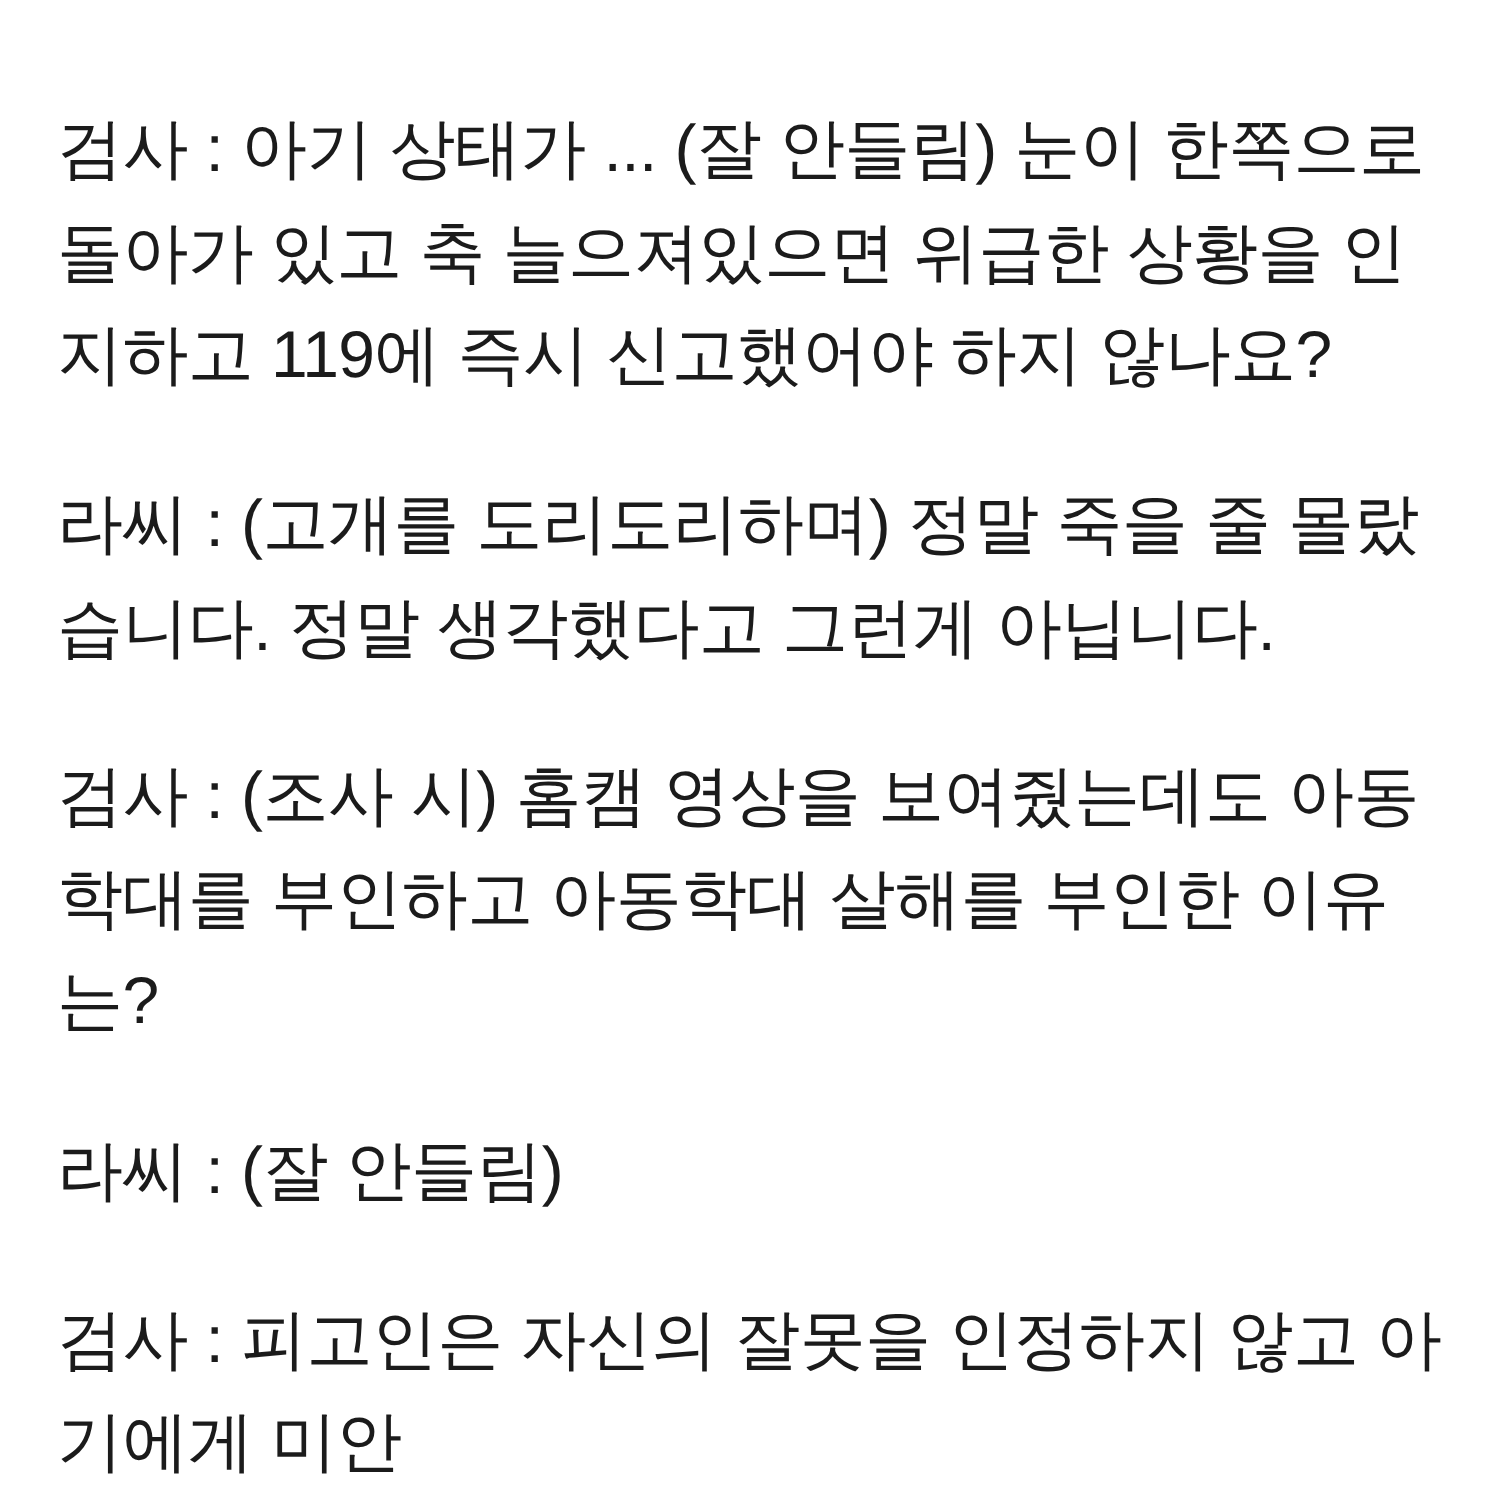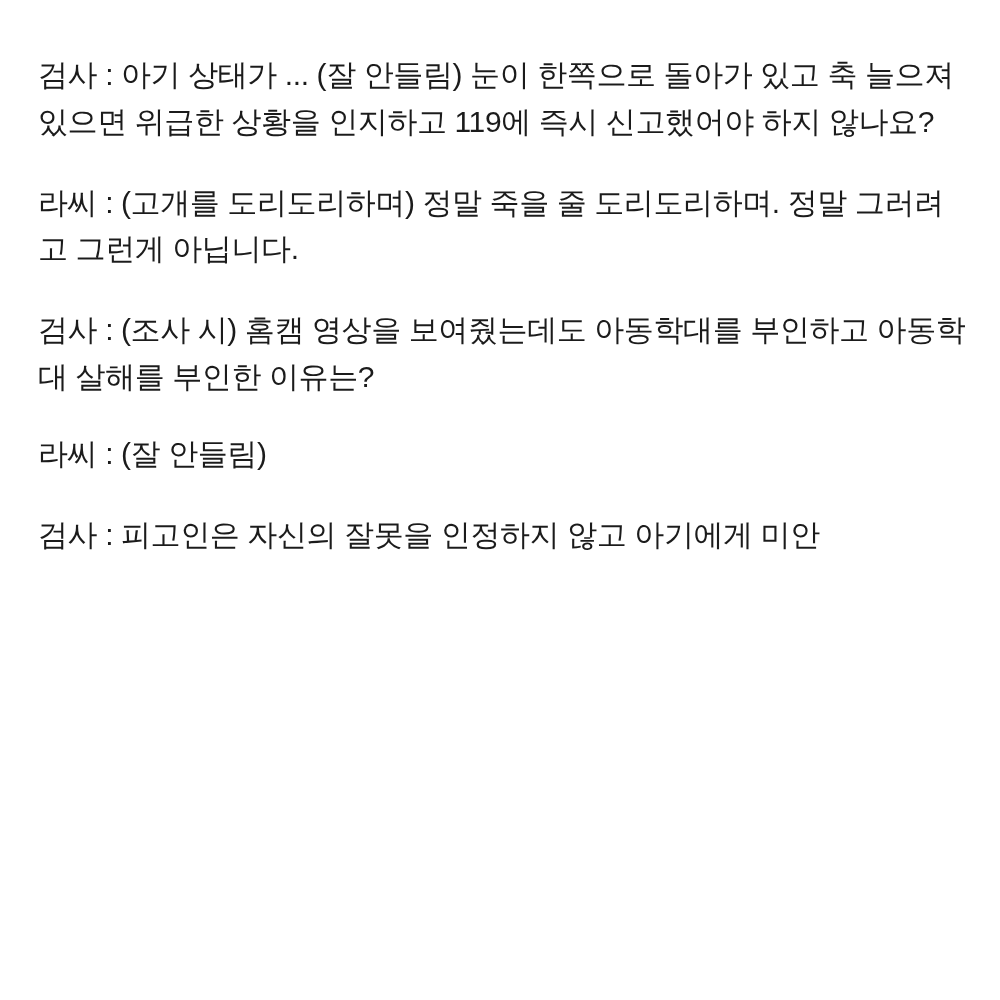--- a/index.html
+++ b/index.html
@@ -21,40 +21,40 @@
     padding: 22px 34px 0 38px;
     background: #ffffff;
   }
   .block {
     margin: 0 0 34px 0;
   }
   .block:last-child {
     margin-bottom: 0;
   }
   .para {
-    font-size: 30px;
+    font-size: 44px;
     line-height: 1.56;
     letter-spacing: -0.4px;
     color: #1b1b1b;
     font-weight: 400;
     text-indent: 0;
     word-break: break-all;
   }
 </style>
 </head>
 <body>
 
 <div id="page">
 
   <div class="block">
     <p class="para">검사 : 아기 상태가  ... (잘 안들림) 눈이 한쪽으로 돌아가 있고 축 늘으져있으면 위급한 상황을 인지하고 119에 즉시 신고했어야 하지 않나요?</p>
   </div>
 
   <div class="block">
-    <p class="para">라씨 : (고개를 도리도리하며) 정말 죽을 줄 도리도리하며. 정말 그러려고 그런게 아닙니다.</p>
+    <p class="para">라씨 : (고개를 도리도리하며) 정말 죽을 줄 몰랐습니다. 정말 생각했다고 그런게 아닙니다.</p>
   </div>
 
   <div class="block">
     <p class="para">검사 : (조사 시) 홈캠 영상을 보여줬는데도 아동학대를 부인하고 아동학대 살해를 부인한 이유는?</p>
     <p class="para">라씨 : (잘 안들림)</p>
   </div>
 
   <div class="block">
     <p class="para">검사 : 피고인은 자신의 잘못을 인정하지 않고 아기에게 미안</p>
   </div>

